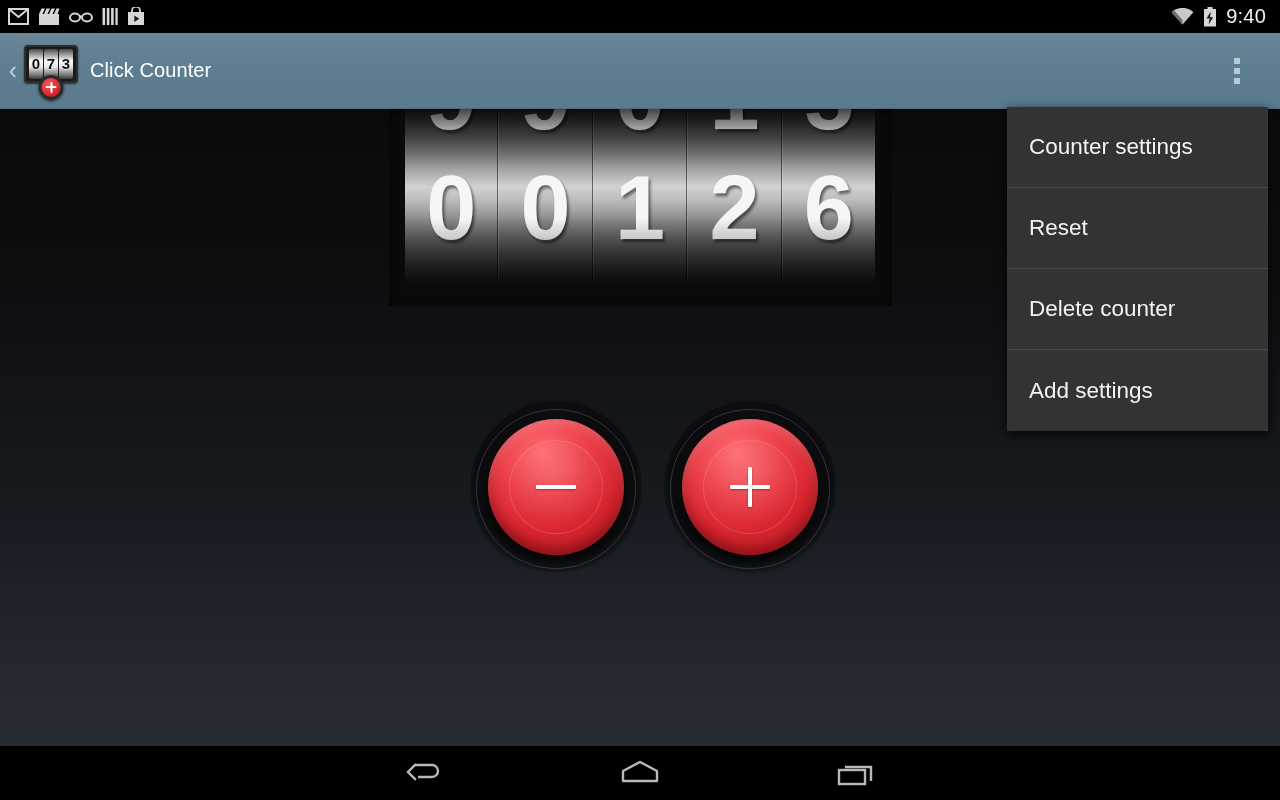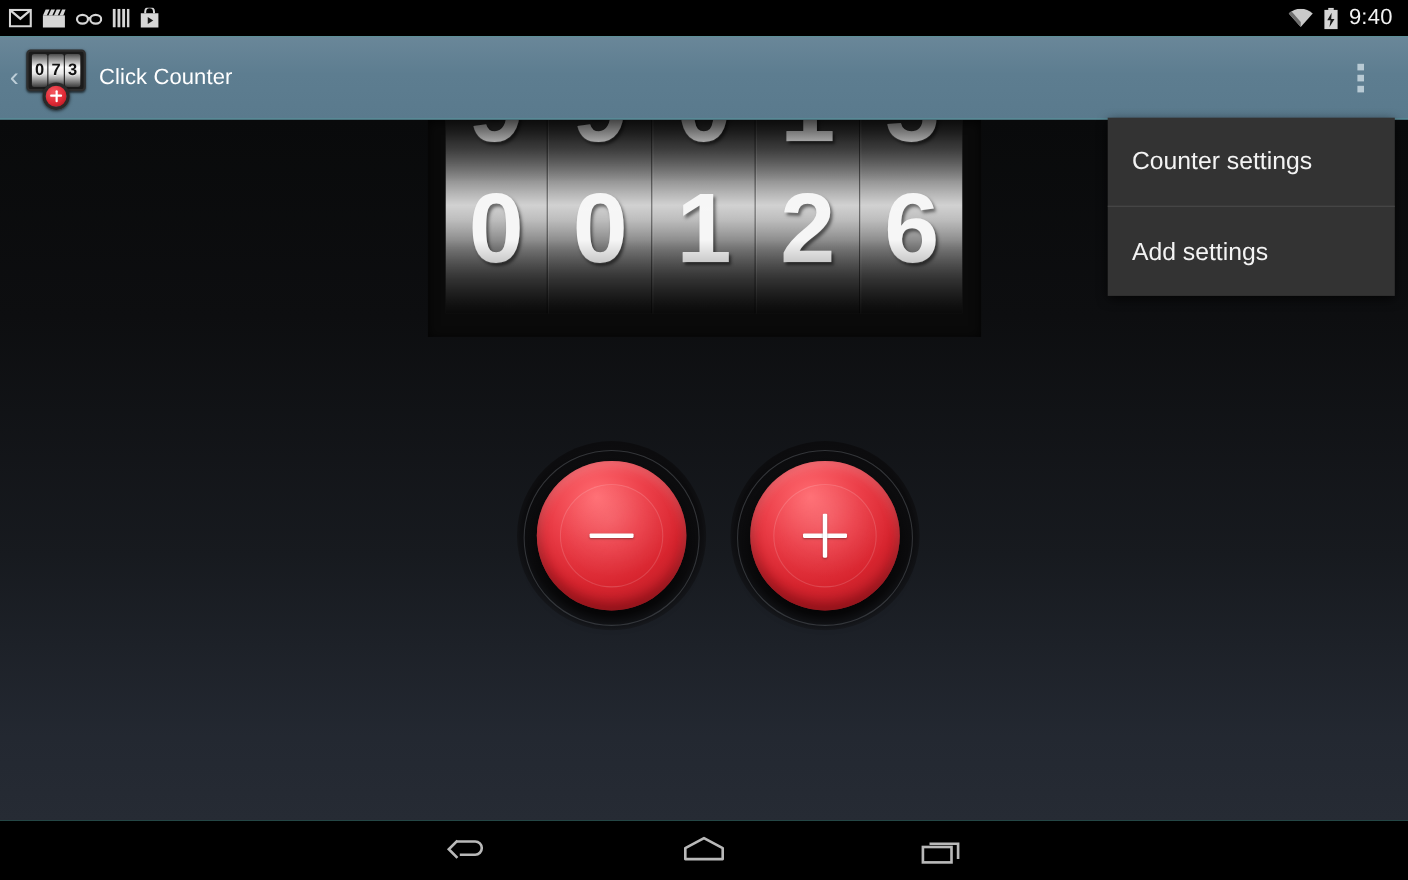--- a/index.html
+++ b/index.html
@@ -320,20 +320,22 @@
             <span class="v"></span>
           </div>
         </div>
       </div>
     </div>
 
   </div>
 
   <div class="menu">
     <div class="menu-item">Counter settings</div>
+    <div class="menu-item">Reset</div>
+    <div class="menu-item">Delete counter</div>
     <div class="menu-item">Add settings</div>
   </div>
 
   <div class="navbar">
     <div class="nav-btn nav-back">
       <svg width="42" height="32" viewBox="0 0 42 32">
         <path d="M11 8 H28 a6 6 0 010 12 H14" fill="none" stroke="#b9b9b9" stroke-width="2.4"></path>
         <path d="M11 8 L4 15 L11 22" fill="none" stroke="#b9b9b9" stroke-width="2.4" stroke-linecap="square"></path>
       </svg>
     </div>

